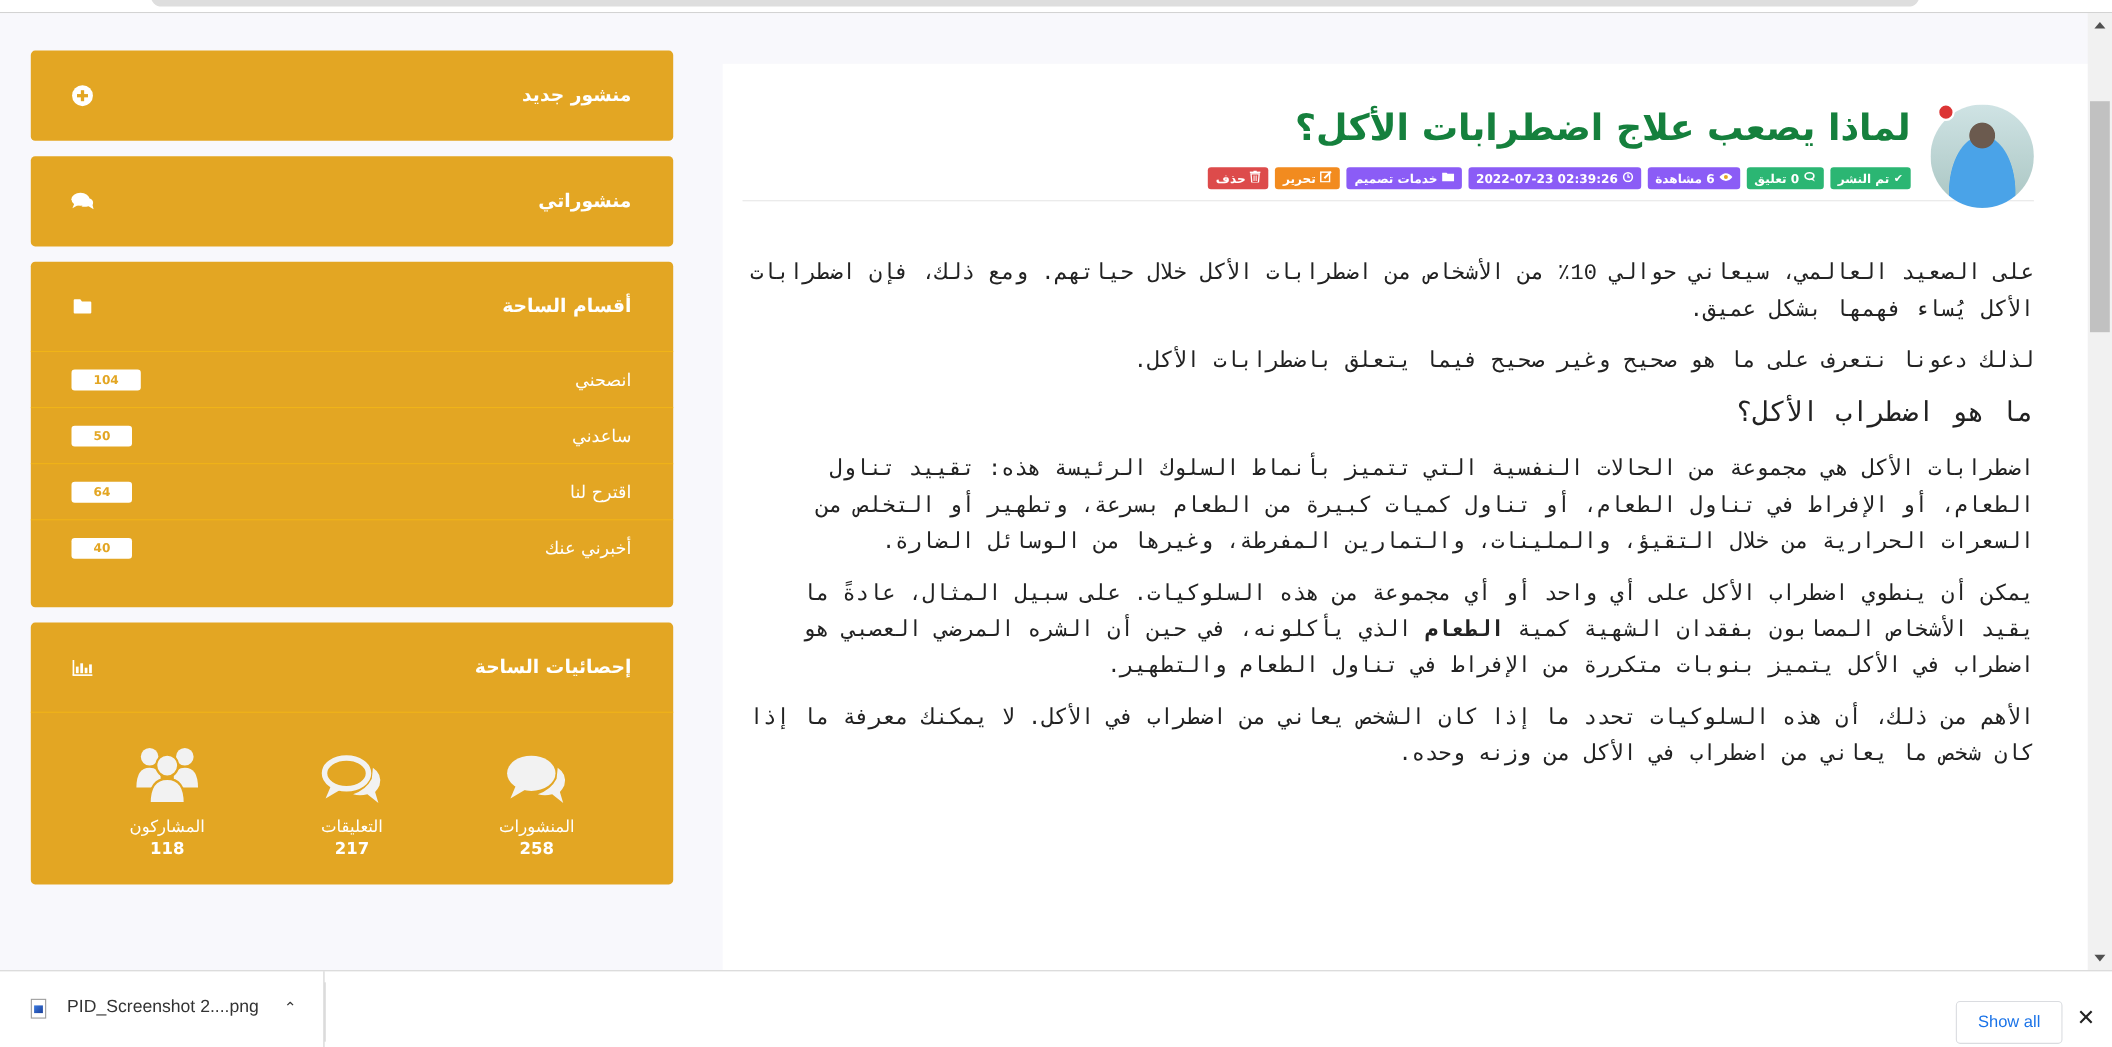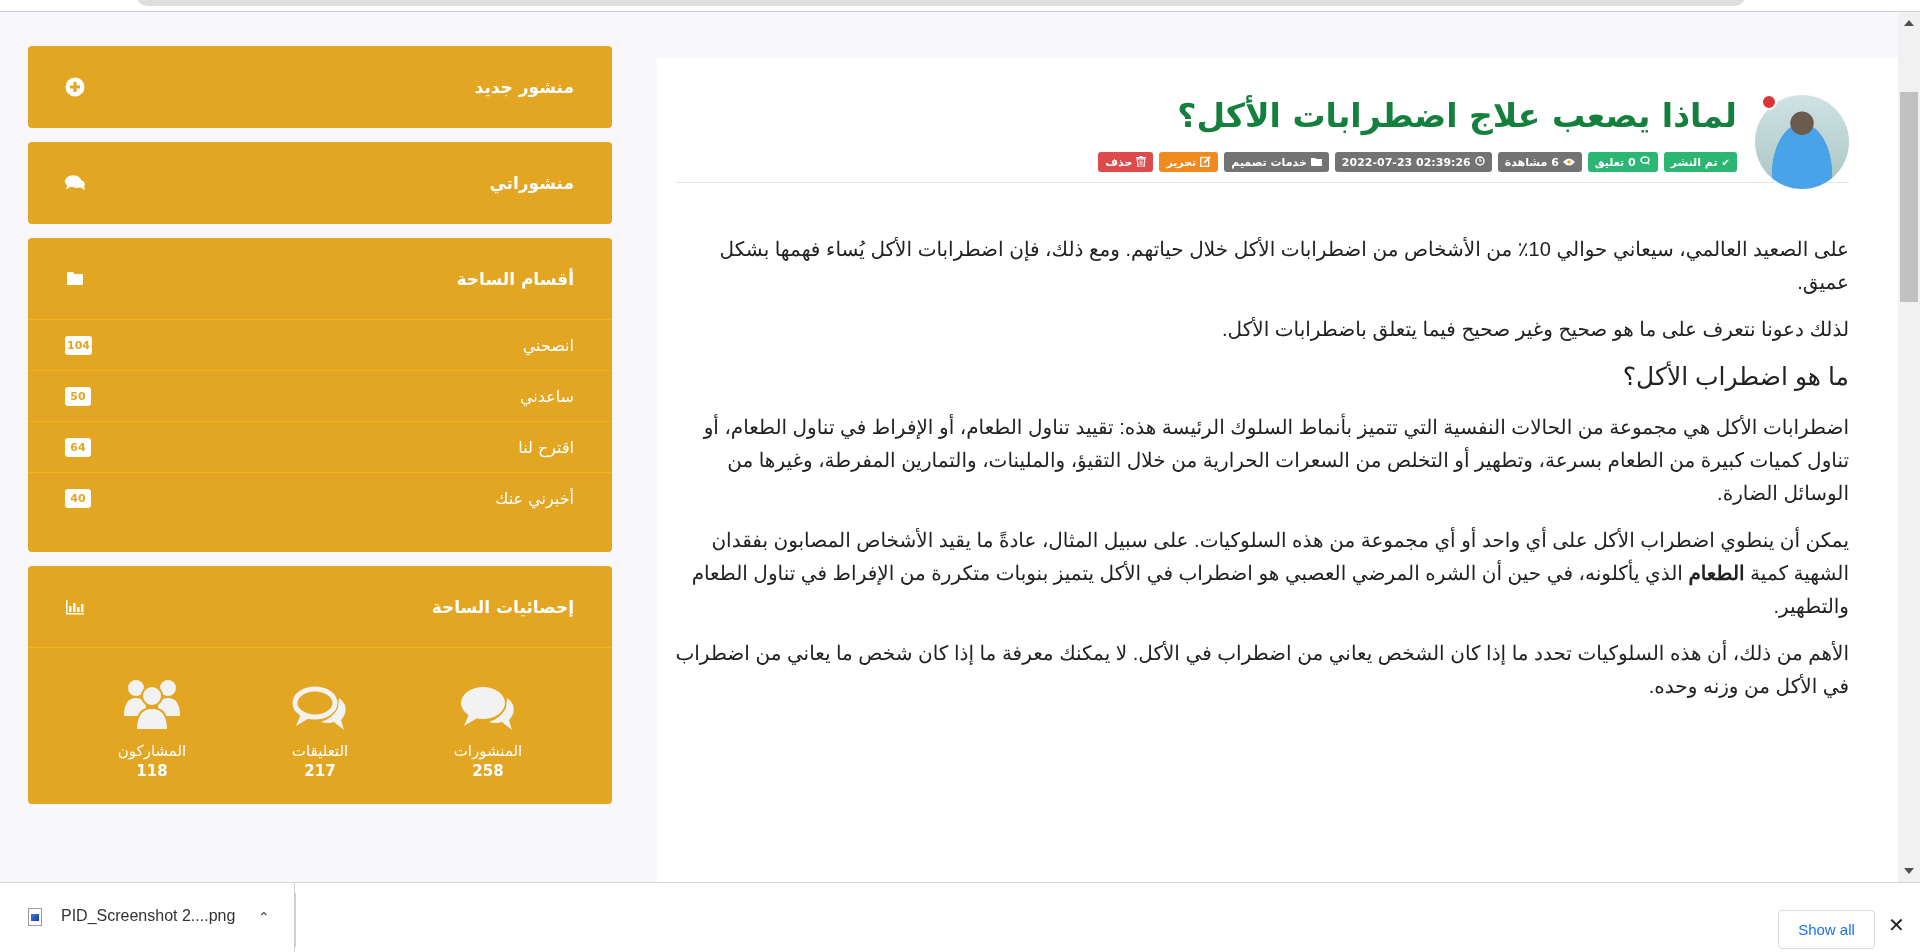--- a/index.html
+++ b/index.html
@@ -60,21 +60,21 @@
   .panel.sections .panel-head { height: 82px; border-bottom: 1px solid #f0b418; }
   .list-row {
     height: 51px; display: flex; align-items: center; justify-content: space-between;
     direction: rtl; padding: 0 38px 0 37px; border-bottom: 1px solid #f0b418;
     cursor: pointer;
   }
   .list-row:last-child { border-bottom: none; }
   .list-row .label { font-size: 16px; color: #fff; }
   .list-row .count {
     background: #fff; color: #e3a623; font-size: 11px; font-weight: bold;
-    padding: 3px 2px; border-radius: 3px; min-width: 26px; text-align: center;
+    padding: 3px 20px; border-radius: 3px; min-width: 26px; text-align: center;
   }
   .list-wrap { padding-bottom: 28px; }
   .stats-head { border-bottom: 1px solid #f0b418; }
   .stats {
     display: flex; direction: rtl; justify-content: space-around; padding: 24px 40px 24px 40px;
   }
   .stat { text-align: center; width: 150px; }
   .stat .stat-icon { height: 60px; display: flex; align-items: flex-end; justify-content: center; }
   .stat .stat-label { font-size: 15px; color: #fff; margin-top: 10px; }
   .stat .stat-value { font-size: 15px; color: #fff; font-weight: bold; margin-top: 2px; }
@@ -104,28 +104,28 @@
     font-size: 33px; font-weight: bold; color: #15803d; white-space: nowrap;
   }
   .badges {
     position: absolute; right: 112px; top: 64px; display: flex; gap: 6px; direction: rtl;
   }
   .badge {
     font-size: 11px; font-weight: bold; color: #fff; padding: 3px 7px; border-radius: 3px;
     display: inline-flex; align-items: center; gap: 4px; white-space: nowrap; height: 20px;
   }
   .badge.green { background: #2bb673; }
-  .badge.gold { background: #737373; }
+  .badge.gold { background: #8b5cf6; }
   .badge.orange { background: #f28b1f; cursor: pointer; }
   .badge.red { background: #dd4b4b; cursor: pointer; }
   .badge .bicon { font-size: 10px; }
 
   .article-body {
     position: absolute; top: 175px; right: 55px; left: 18px;
-    font-family: Liberation Sans, sans-serif; color: #222; font-size: 20px; line-height: 33px;
+    font-family: Liberation Mono, monospace; color: #222; font-size: 20px; line-height: 33px;
   }
   .article-body p { margin-bottom: 14px; }
   .article-body h2 { font-size: 25px; font-weight: normal; margin: 6px 0 18px 0; color: #222; }
   .article-body b { font-weight: bold; }
 
   
   .download-bar {
     position: absolute; left: 0; top: 882px; width: 1920px; height: 70px;
     background: #fff; border-top: 1px solid #d4d4d4;
   }

